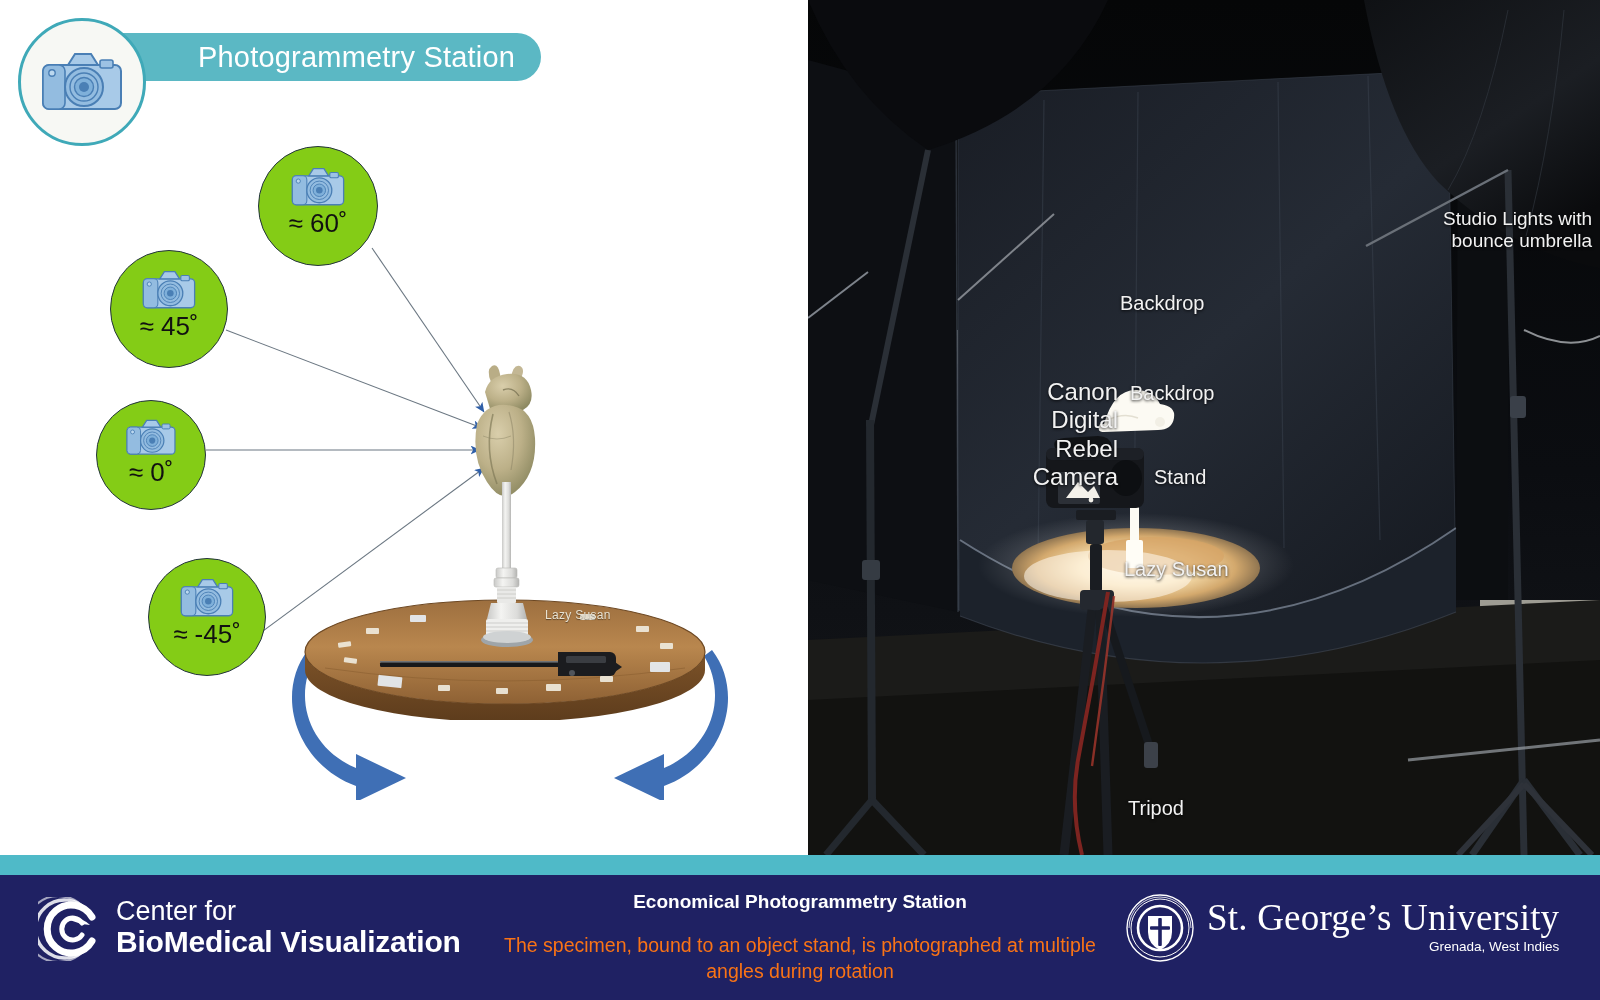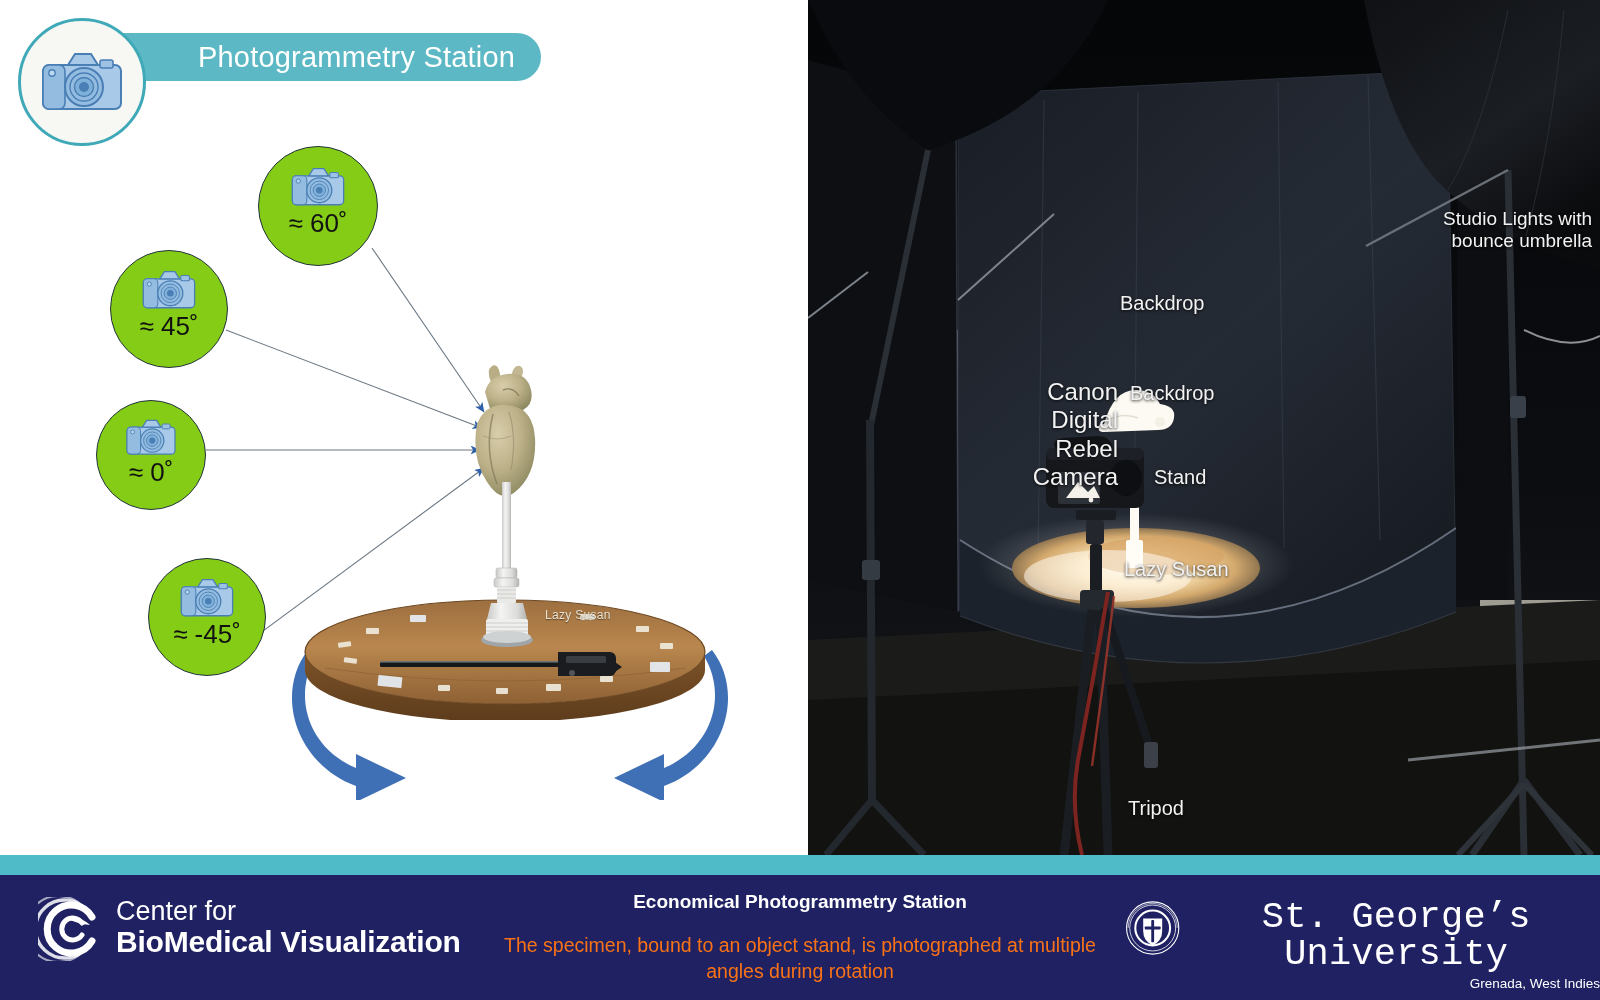--- a/index.html
+++ b/index.html
@@ -89,21 +89,21 @@
   .cbv-text { line-height:1.08; }
   .cbv-l1 { font-size:27px; font-weight:normal; }
   .cbv-l2 { font-size:30px; font-weight:bold; letter-spacing:-.2px; }
   .f-center {
     position:absolute; left:490px; top:16px; width:620px; text-align:center;
   }
   .f-c-title { font-size:19px; font-weight:bold; margin-bottom:20px; }
   .f-c-sub { font-size:19.5px; font-weight:normal; line-height:1.32; color:#f97316; }
   .f-right { position:absolute; left:1125px; top:18px; display:flex; align-items:flex-start; gap:12px; }
   .sgu-text { line-height:1; padding-top:6px; }
-  .sgu-l1 { font-size:37px; font-family:Liberation Mono, monospace; letter-spacing:.2px;text-align:center; }
+  .sgu-l1 { font-size:37px; font-family:Liberation Serif, serif; letter-spacing:.2px; }
   .sgu-l2 { font-size:13.5px; text-align:right; margin-top:4px; }
 </style>
 </head>
 <body>
 
 <div class="stage">
 
   <div class="left-panel">
 
     <svg class="rays" viewBox="0 0 808 855">

